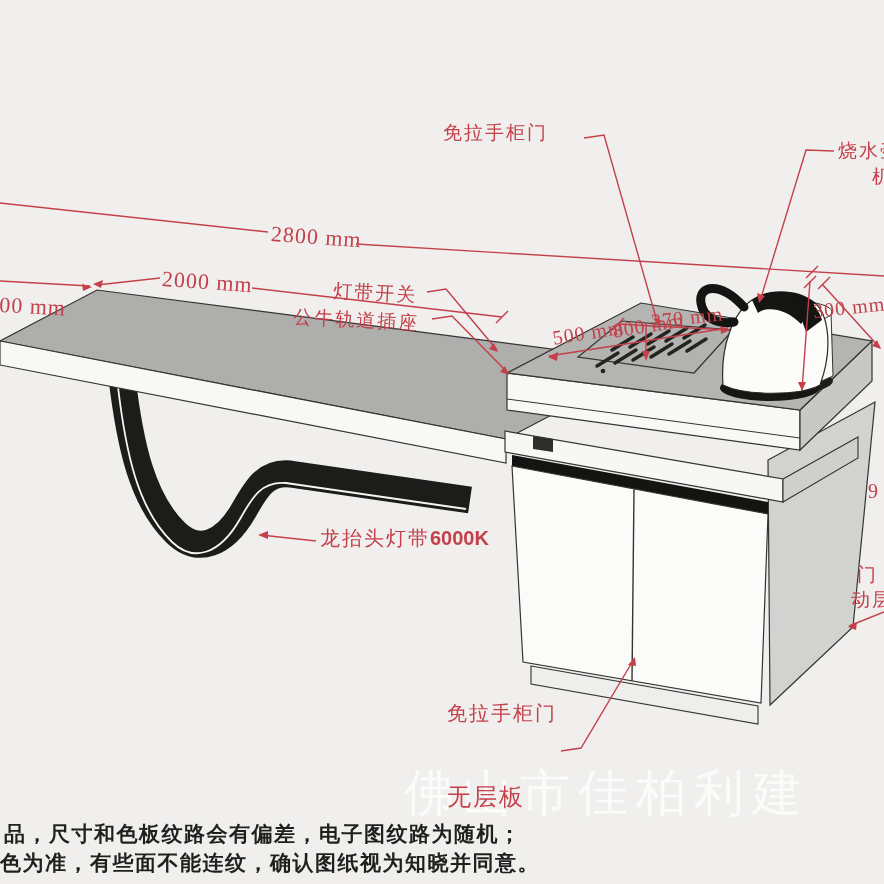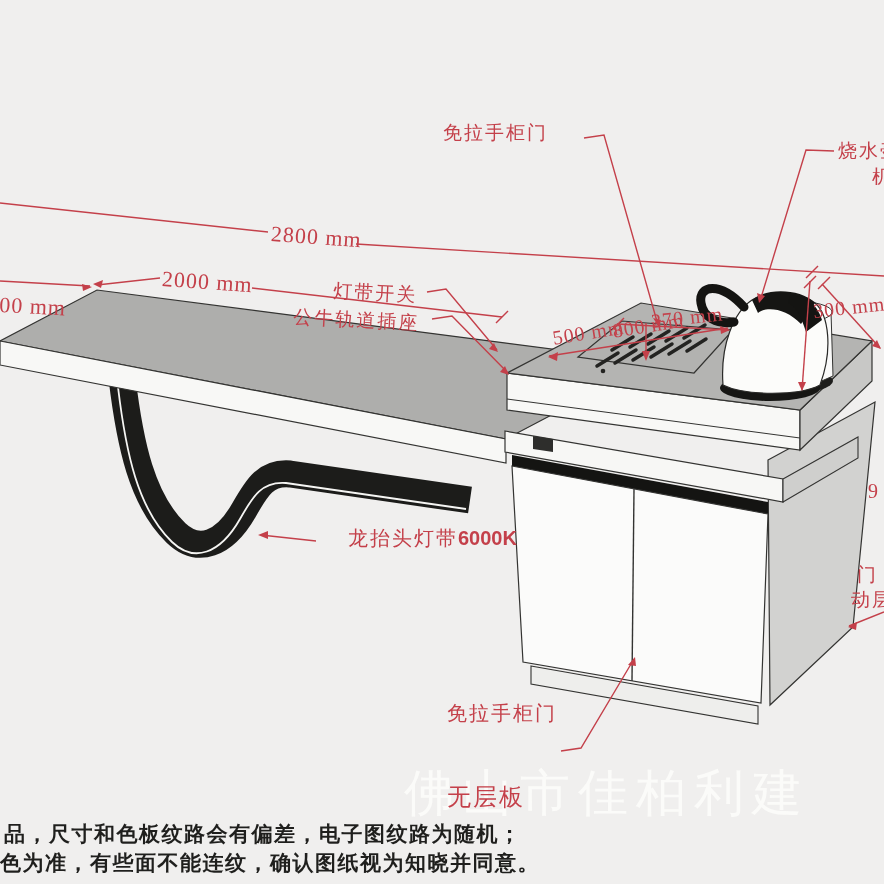--- a/index.html
+++ b/index.html
@@ -155,21 +155,21 @@
 <div class="lbl dim" style="left:0px;top:292px;font-size:22px;transform:rotate(3deg);">00 mm</div>
 
 <div class="lbl cn" style="left:334px;top:280px;font-size:19px;transform:rotate(3deg);">灯带开关</div>
 <div class="lbl cn" style="left:294px;top:306px;font-size:19px;transform:rotate(3deg);">公牛轨道插座</div>
 
 <div class="lbl dim" style="left:551px;top:327px;font-size:20px;transform:rotate(-9deg);">500 mm</div>
 <div class="lbl dim" style="left:611px;top:320px;font-size:20px;transform:rotate(-9deg);">800 mm</div>
 <div class="lbl dim" style="left:650px;top:310px;font-size:20px;transform:rotate(-6deg);">270 mm</div>
 <div class="lbl dim" style="left:812px;top:300px;font-size:20px;transform:rotate(-6deg);">300 mm</div>
 
-<div class="lbl" style="left:320px;top:527px;font-size:20px;margin-left:28px;">
+<div class="lbl" style="left:320px;top:527px;font-size:20px;">
   <span class="cn">龙抬头灯带</span><span class="bold-k">6000K</span>
 </div>
 
 <div class="lbl dim" style="left:868px;top:480px;font-size:20px;">9</div>
 <div class="lbl cn" style="left:857px;top:564px;font-size:19px;">门</div>
 <div class="lbl cn" style="left:851px;top:589px;font-size:19px;">动层</div>
 
 <div class="lbl cn" style="left:447px;top:702px;font-size:20px;">免拉手柜门</div>
 <div class="lbl cn" style="left:447px;top:784px;font-size:24px;">无层板</div>
 

